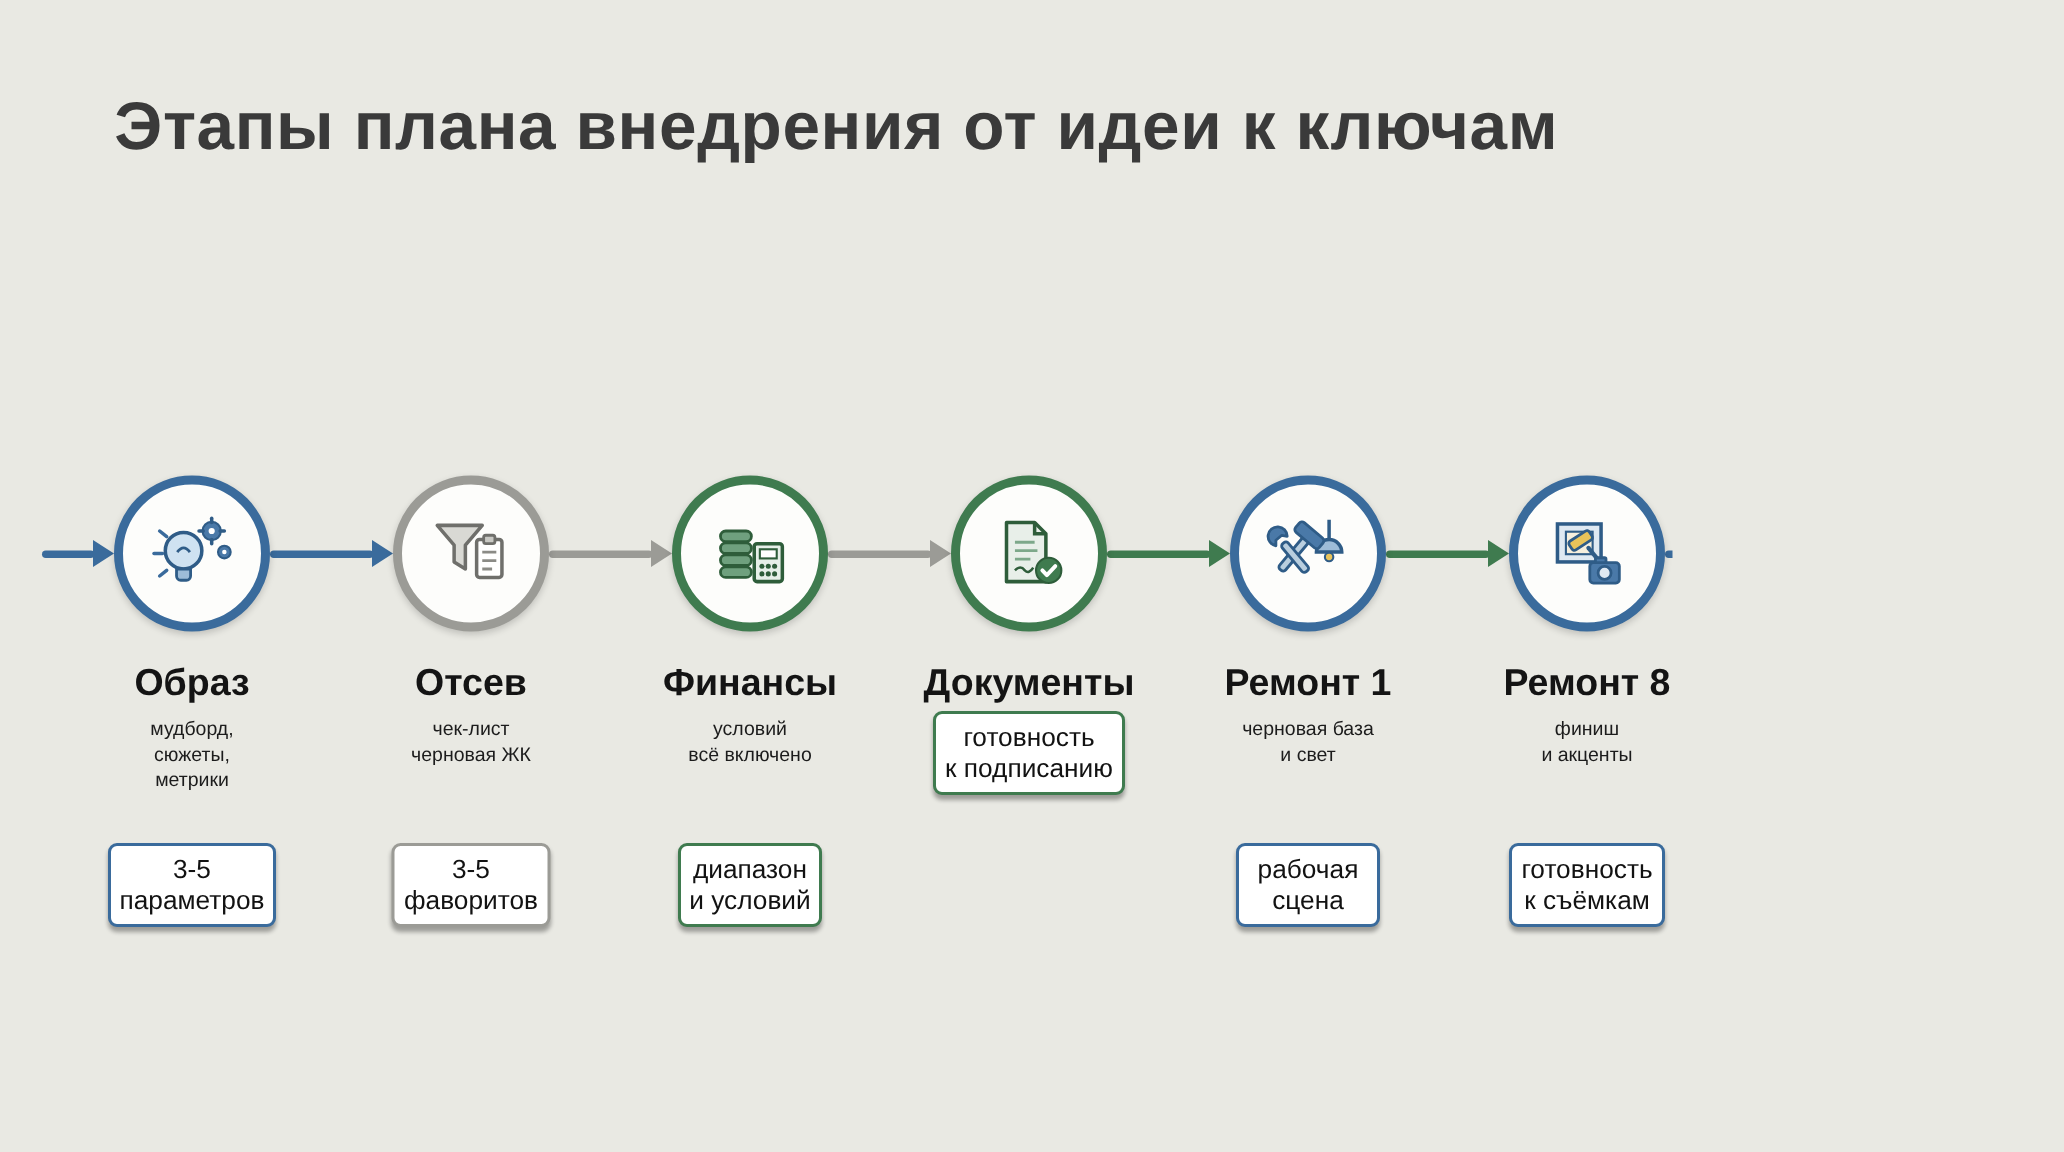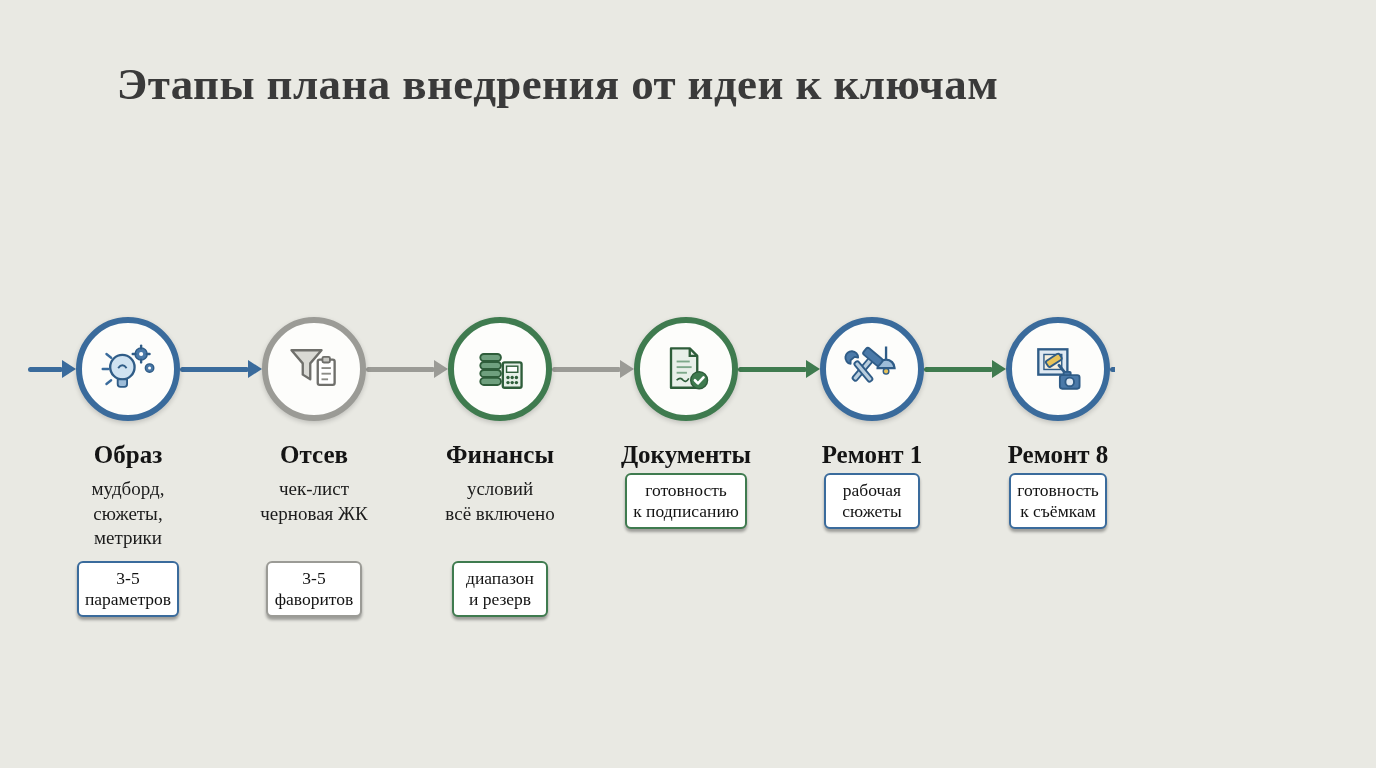--- a/index.html
+++ b/index.html
@@ -1,20 +1,20 @@
 <!DOCTYPE html>
 <html lang="ru"><head>
 <meta charset="utf-8">
 <style>
   * { margin:0; padding:0; box-sizing:border-box; }
   html,body { background:#e9e9e3; }
   .canvas {
     position:relative; width:1115px; height:768px;
     background:#e9e9e3; overflow:hidden;
-    font-family:Liberation Serif, serif;
+    font-family:Liberation Sans, sans-serif;
   }
   .title {
     position:absolute; top:58px; left:0; width:100%;
     text-align:center; font-size:45px; font-weight:700;
     color:#3a3a3a; letter-spacing:0.4px;
   }
   
   .arrows { position:absolute; inset:0; z-index:1; }
   .arrow { position:absolute; top:360px; height:18px; display:flex; align-items:center; }
   .arrow .bar { flex:1; height:5px; border-radius:2.5px; }
@@ -33,21 +33,21 @@
   .circle {
     width:104px; height:104px; border-radius:50%;
     border:6px solid #888; background:#fdfdfb;
     display:flex; align-items:center; justify-content:center;
     box-shadow:0 2px 5px rgba(0,0,0,0.18);
   }
   .icon svg { width:60px; height:60px; display:block; }
   .stage-name { margin-top:20px; font-size:25px; font-weight:700; color:#141414; }
   .stage-desc {
     margin-top:8px; height:80px;
-    font-size:19px; line-height:1.3; color:#1c1c1c;
+    font-size:13px; line-height:1.3; color:#1c1c1c;
     text-align:center; white-space:pre-line;
   }
   .badge {
     margin-top:4px; background:#ffffff;
     border:2px solid #888; border-radius:6px;
     padding:5px 6px; min-width:96px;
     font-size:17.5px; line-height:1.2; color:#121212;
     text-align:center; white-space:pre-line;
     box-shadow:0 3px 3px rgba(0,0,0,0.33);
   }
@@ -170,21 +170,21 @@
                 <circle cx="45" cy="46.5" r="1.8"></circle>
                 <circle cx="49.5" cy="46.5" r="1.8"></circle>
             </g>
           </svg>
         </span>
       </div>
       <div class="stage-name">Финансы</div>
       <div class="stage-desc">условий
 всё включено</div>
       <div class="badge" style="border-color: rgb(63, 123, 79);">диапазон
-и резерв</div>
+и условий</div>
     </div>
 
     <div class="stage">
       <div class="circle" style="border-color: rgb(63, 123, 79);">
         <span class="icon">
           <svg viewBox="0 0 64 64">
             <path d="M16 10 h20 l8 8 v34 h-28 z" fill="#e8efe9" stroke="#2e5d3a" stroke-width="2.5" stroke-linejoin="round"></path>
             <path d="M36 10 v8 h8" fill="none" stroke="#2e5d3a" stroke-width="2.5"></path>
             <line x1="22" y1="24" x2="36" y2="24" stroke="#7da88a" stroke-width="2"></line>
             <line x1="22" y1="30" x2="38" y2="30" stroke="#7da88a" stroke-width="2"></line>
@@ -212,37 +212,41 @@
               <rect x="11" y="10.5" width="22" height="9" rx="2.5" fill="#4a79a8" stroke="#2f5c87" stroke-width="2"></rect>
             </g>
             <g transform="rotate(-40 22 34)">
               <rect x="19.5" y="22" width="5.5" height="26" rx="2.2" fill="#b9cede" stroke="#2f5c87" stroke-width="2"></rect>
               <path d="M17 20 a6.8 6.8 0 1 1 10.5 0 l-2.5 -3 h-5.5 z" fill="#4a79a8" stroke="#2f5c87" stroke-width="2" stroke-linejoin="round"></path>
             </g>
           </svg>
         </span>
       </div>
       <div class="stage-name">Ремонт 1</div>
+      <div class="stage-desc">черновая база
+и свет</div>
       <div class="badge" style="border-color: rgb(58, 107, 156);">рабочая
-сюжеты</div>
+сцена</div>
     </div>
 
     <div class="stage">
       <div class="circle" style="border-color: rgb(58, 107, 156);">
         <span class="icon">
           <svg viewBox="0 0 64 64">
             <rect x="11" y="11" width="31" height="27" fill="#dfe9f2" stroke="#2f5c87" stroke-width="2.5"></rect>
             <rect x="17" y="16.5" width="19" height="16" fill="#f6efdd" stroke="#2f5c87" stroke-width="1.5"></rect>
             <rect x="19" y="19" width="17" height="7.5" rx="2" transform="rotate(-33 27.5 22.75)" fill="#e8c35a" stroke="#2f5c87" stroke-width="2"></rect>
             <line x1="33" y1="28" x2="42" y2="39" stroke="#2f5c87" stroke-width="3" stroke-linecap="round"></line>
             <rect x="38" y="35" width="7.5" height="5" rx="1" fill="#4a79a8" stroke="#2f5c87" stroke-width="2"></rect>
             <rect x="34" y="38.5" width="21" height="14.5" rx="2.5" fill="#4a79a8" stroke="#2f5c87" stroke-width="2"></rect>
             <circle cx="44.5" cy="45.8" r="4.6" fill="#dfe9f2" stroke="#2f5c87" stroke-width="2"></circle>
           </svg>
         </span>
       </div>
       <div class="stage-name">Ремонт 8</div>
+      <div class="stage-desc">финиш
+и акценты</div>
       <div class="badge" style="border-color: rgb(58, 107, 156);">готовность
 к съёмкам</div>
     </div>
 
   </div>
 </div>
 
 </body></html>

